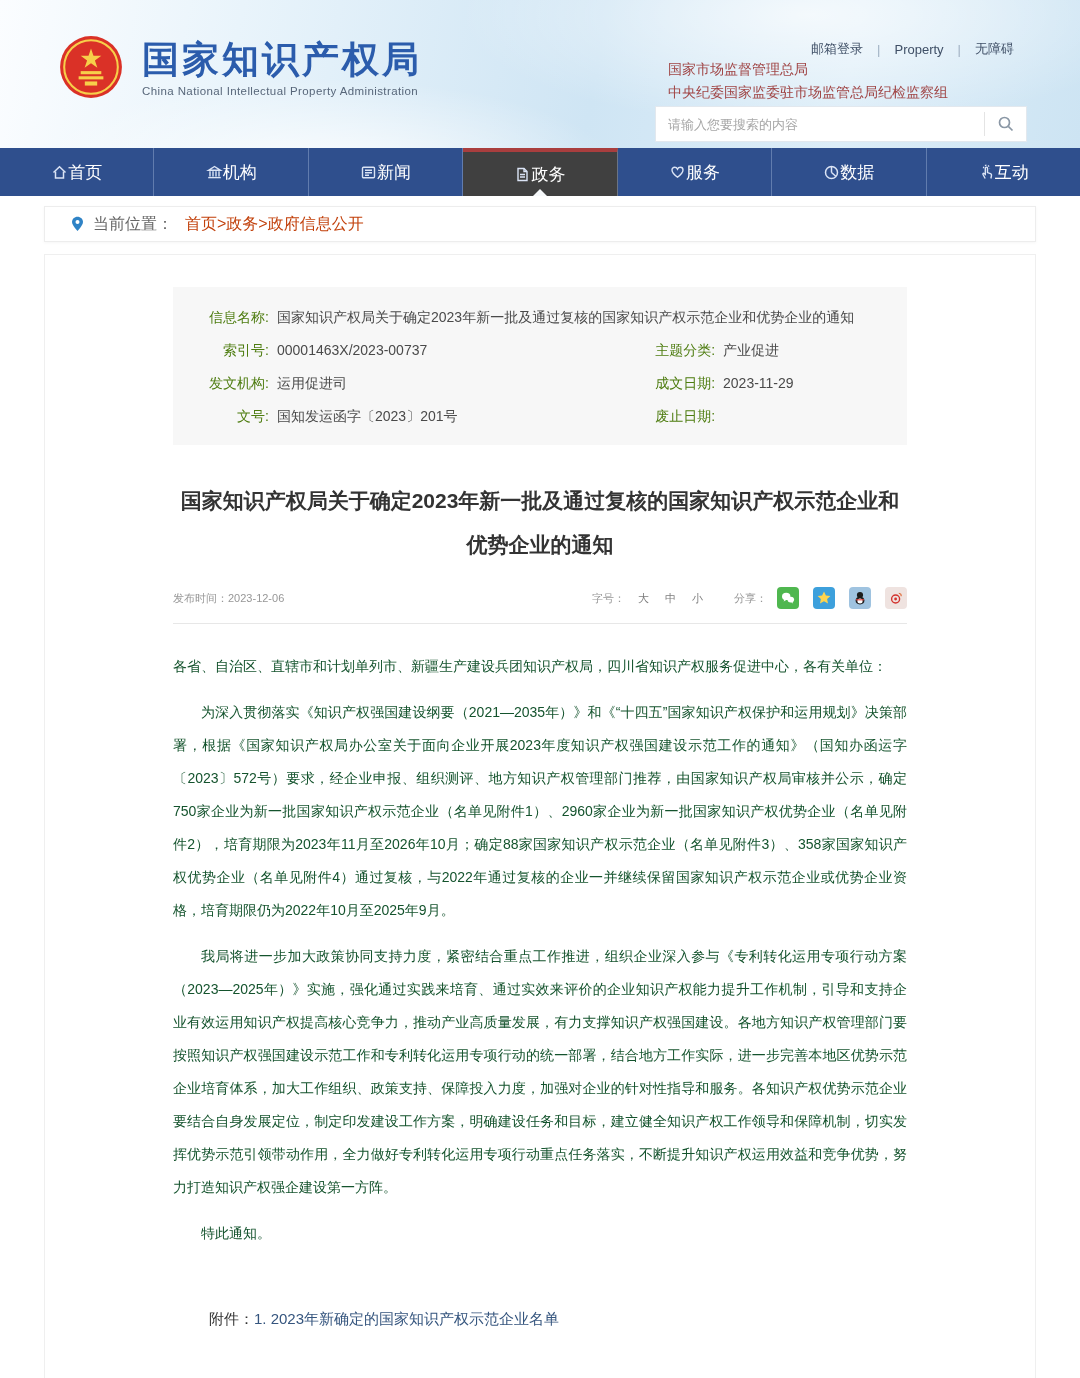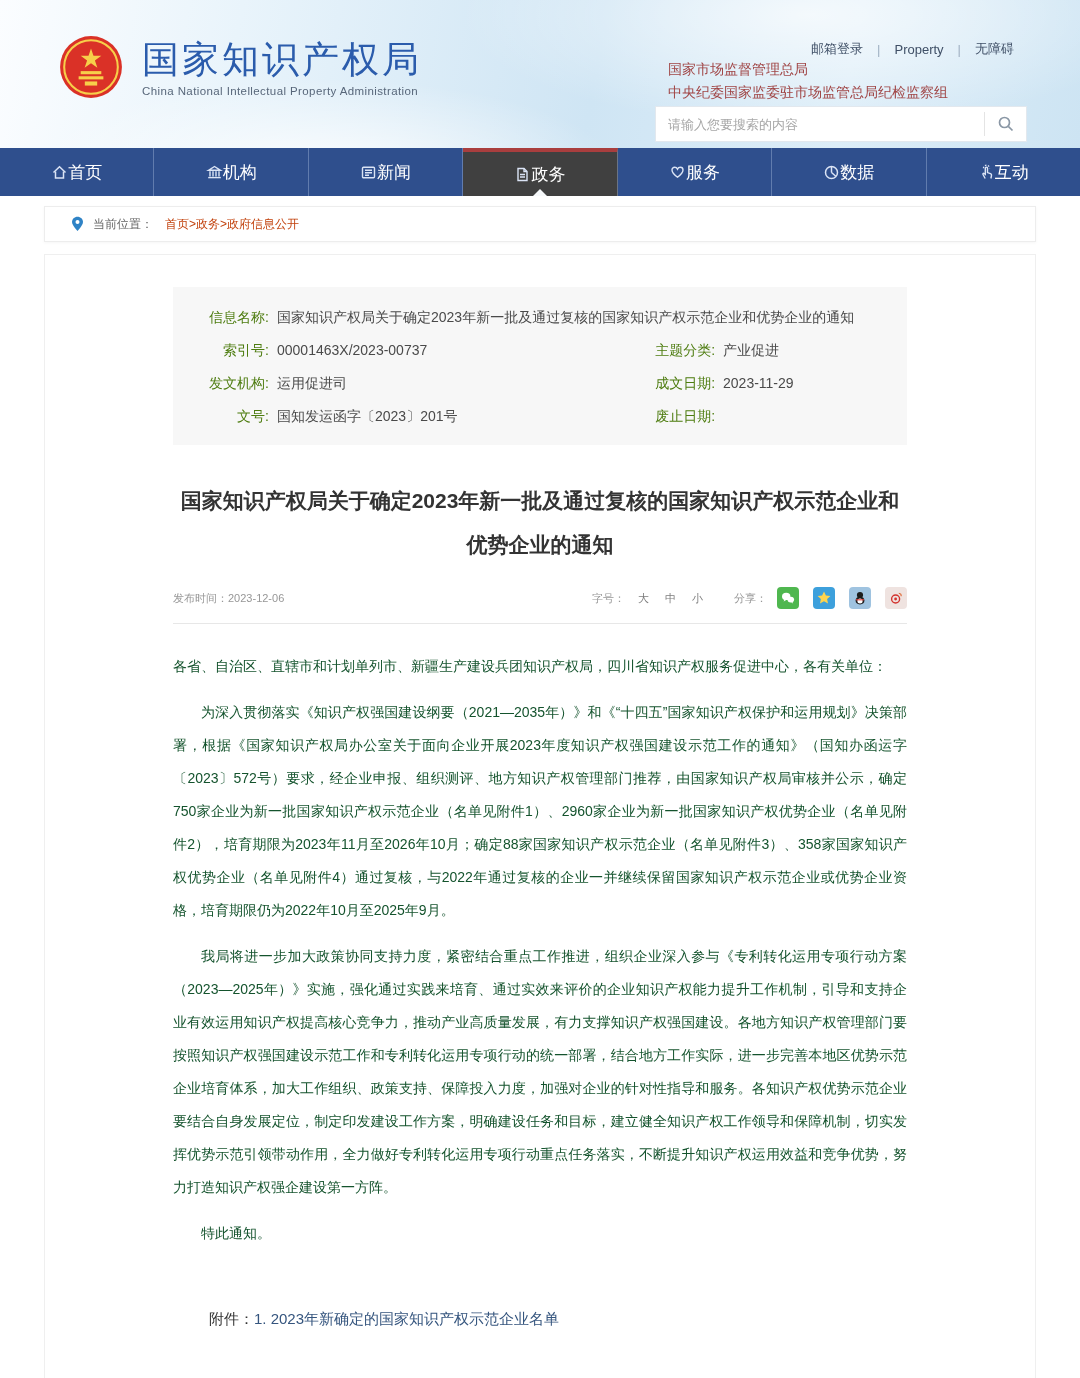--- a/index.html
+++ b/index.html
@@ -9,21 +9,21 @@
   
   .site-header { position:relative; height:148px;
     background:
       radial-gradient(ellipse 420px 130px at 30% 115%, rgba(255,255,255,.85), rgba(255,255,255,0) 70%),
       radial-gradient(ellipse 500px 160px at 75% 10%, rgba(255,255,255,.7), rgba(255,255,255,0) 70%),
       linear-gradient(100deg,#fbfdff 0%,#e9f4fb 22%,#cfe5f4 55%,#dcedf8 78%,#cde4f3 100%);
   }
   .logo-row { position:absolute; left:58px; top:34px; display:flex; align-items:center; }
   .emblem { width:66px; height:66px; flex:0 0 66px; }
   .site-title { margin-left:18px; }
-  .site-title .cn { font-size:37px; font-weight:normal; color:#2b5cac; letter-spacing:3px; line-height:44px; }
+  .site-title .cn { font-size:37px; font-weight:bold; color:#2b5cac; letter-spacing:3px; line-height:44px; }
   .site-title .en { font-size:11.5px; color:#58677a; letter-spacing:.4px; margin-top:3px; }
   .top-links { position:absolute; right:52px; top:40px; font-size:13px; color:#3f4f66; display:flex; align-items:center; }
   .top-links .tlink { cursor:pointer; padding:0 14px; }
   .top-links .sep { color:#9fb0c2; }
   .related-links { position:absolute; left:668px; top:58px; font-size:14px; color:#a04545; line-height:23px; }
   .related-links div { cursor:pointer; }
   .search-bar { position:absolute; left:655px; top:106px; width:372px; height:36px; background:#fff;
     border:1px solid #e2e8ee; display:flex; align-items:center; }
   .search-bar input { flex:1; border:none; outline:none; height:100%; padding:0 12px; font-size:13px; color:#444;
     font-family:"Liberation Sans","DejaVu Sans",sans-serif; background:transparent; }
@@ -35,21 +35,21 @@
   .nav-item { position:relative; flex:1; display:flex; align-items:center; justify-content:center; 
     color:#fff; font-size:17px; cursor:pointer; border-right:1px solid rgba(160,180,215,.45); }
   .nav-item:last-child { border-right:none; }
   .nav-item .nicon { display:flex; }
   .nav-item.active { background:#404040; border-top:4px solid #a93e3e; }
   .nav-item.active::after { content:""; position:absolute; bottom:0; left:50%; margin-left:-7px;
     border-left:7px solid transparent; border-right:7px solid transparent; border-bottom:7px solid #f6f8fa; }
 
   
   .breadcrumb-bar { margin:10px 44px 0 44px; height:36px; background:#fff; border:1px solid #ededed;
-    box-shadow:0 1px 3px rgba(0,0,0,.04); display:flex; align-items:center; padding-left:26px; font-size:12px; color:#666; }
+    box-shadow:0 1px 3px rgba(0,0,0,.04); display:flex; align-items:center; padding-left:26px; font-size:16px; color:#666; }
   .breadcrumb-bar .crumb-label { margin-left:9px; }
   .breadcrumb-bar .crumb-path { margin-left:12px; color:#c2410c; cursor:pointer; }
 
   
   .content-card { margin:12px 44px 0 44px; background:#fff; border:1px solid #efefef; min-height:1120px; padding-bottom:40px; }
   .inner { width:734px; margin:0 auto; }
 
   .doc-table { margin-top:32px; background:#f7f7f7; padding:14px 18px 12px 8px; font-size:14px; }
   .doc-table .row { display:flex; line-height:33px; }
   .doc-table .cell { display:flex; }

